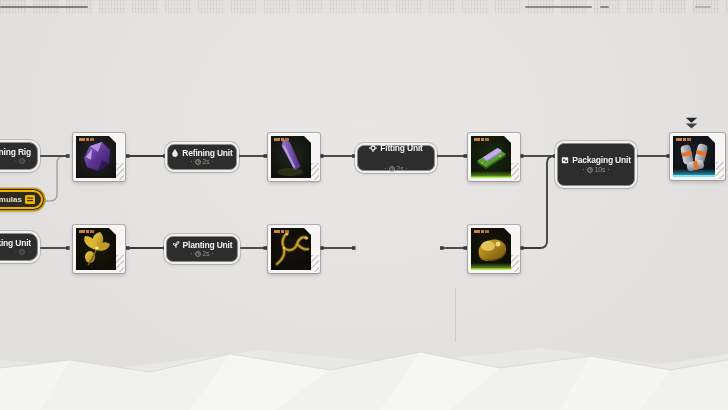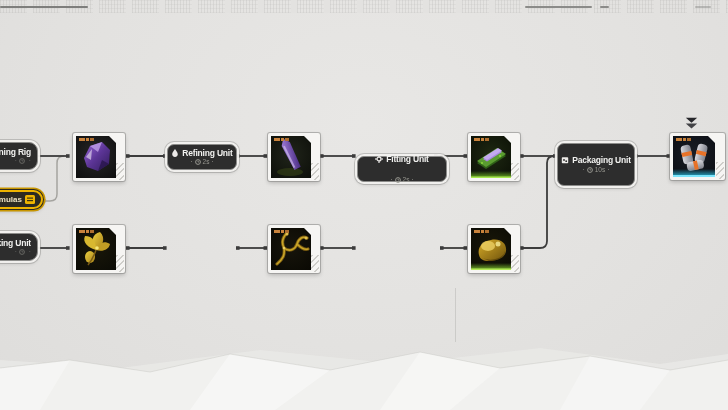--- a/index.html
+++ b/index.html
@@ -192,21 +192,21 @@
         <span class="clk">
           <svg viewBox="0 0 6 6">
             <circle cx="3" cy="3" r="2.4" fill="none" stroke="#96968f" stroke-width="1"></circle>
             <path d="M3 1.6 V3 H4.2" stroke="#96968f" stroke-width=".8" fill="none"></path>
           </svg>
         </span>
         <span>2s</span>
       </div>
   </div>
 
-  <div class="unit" style="left:357px;top:156px;width:90px;height:26px;gap:12px;">
+  <div class="unit" style="left:357px;top:145px;width:78px;height:26px;gap:12px;">
     <div class="u-row">
         <span class="u-icon">
           <svg viewBox="0 0 8 8">
             <circle cx="4" cy="4" r="2" fill="none" stroke="#eceae8" stroke-width="1.3"></circle>
             <rect x="3.4" y="0" width="1.2" height="1.6" fill="#eceae8"></rect>
             <rect x="3.4" y="6.4" width="1.2" height="1.6" fill="#eceae8"></rect>
             <rect x="0" y="3.4" width="1.6" height="1.2" fill="#eceae8"></rect>
             <rect x="6.4" y="3.4" width="1.6" height="1.2" fill="#eceae8"></rect>
           </svg>
         </span>
@@ -238,20 +238,39 @@
         <span class="clk">
           <svg viewBox="0 0 6 6">
             <circle cx="3" cy="3" r="2.4" fill="none" stroke="#96968f" stroke-width="1"></circle>
             <path d="M3 1.6 V3 H4.2" stroke="#96968f" stroke-width=".8" fill="none"></path>
           </svg>
         </span>
         <span>10s</span>
       </div>
   </div>
 
+  <div class="unit" style="left:166px;top:236px;width:72px;height:26px;">
+    <div class="u-row">
+        <span class="u-icon">
+          <svg viewBox="0 0 8 8">
+            <path d="M4 7 V3.5 M4 3.5 C4 1.5 5.5 .5 7 .8 C6.8 2.6 5.6 3.6 4 3.5 M4 4.6 C4 3.2 2.8 2.4 1.2 2.6 C1.4 4.2 2.6 4.9 4 4.6" fill="none" stroke="#eceae8" stroke-width="1"></path>
+          </svg>
+        </span>
+        <span class="u-label">Planting Unit</span>
+      </div>
+    <div class="u-sub">
+        <span class="clk">
+          <svg viewBox="0 0 6 6">
+            <circle cx="3" cy="3" r="2.4" fill="none" stroke="#96968f" stroke-width="1"></circle>
+            <path d="M3 1.6 V3 H4.2" stroke="#96968f" stroke-width=".8" fill="none"></path>
+          </svg>
+        </span>
+        <span>2s</span>
+      </div>
+  </div>
 
 
   <div class="card" style="left:73px;top:133px;">
     <div class="art">
       <svg viewBox="0 0 40 42">
           <defs>
         <radialGradient id="bg1" cx=".5" cy=".45" r=".8">
               <stop offset="0" stop-color="#272727"></stop>
               <stop offset="1" stop-color="#0d0d0d"></stop>
             </radialGradient>

